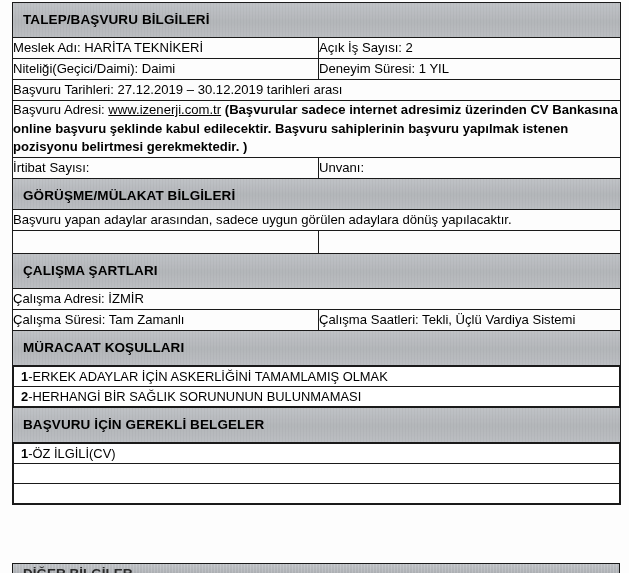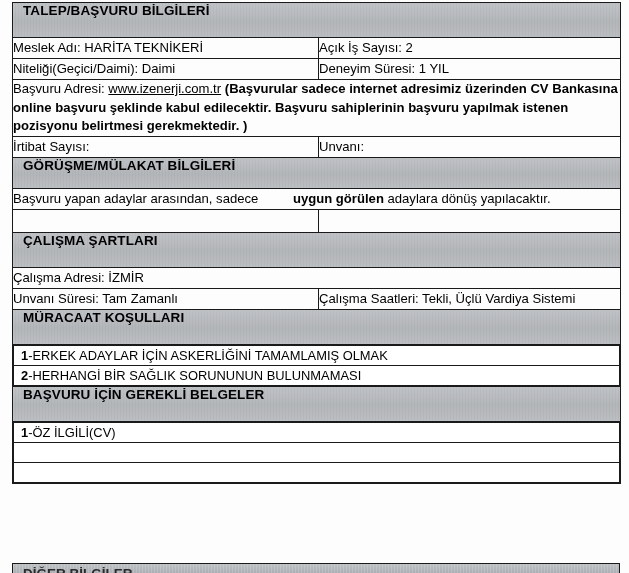--- a/index.html
+++ b/index.html
@@ -46,21 +46,21 @@
     background-image:
       repeating-linear-gradient(0deg,   rgba(255,255,255,.10) 0 1px, rgba(0,0,0,.045) 1px 2px),
       repeating-linear-gradient(90deg,  rgba(255,255,255,.07) 0 1px, rgba(0,0,0,.035) 1px 3px),
       linear-gradient(180deg, #c2c5c9 0%, #b4b7bb 55%, #bdc0c4 100%);
     height: 30px;
     position: relative;
   }
   .band .band-label {
     position: absolute;
     left: 10px;
-    top: 0;
+    top: 9px;
     font-size: 13.5px;
     font-weight: bold;
     letter-spacing: .1px;
     white-space: nowrap;
   }
   .band.tall  { height: 34px; }
 
   
   .cell {
     height: 20px;
@@ -79,21 +79,21 @@
     line-height: 18.5px;
     white-space: normal;
   }
   .addr .lead { font-weight: normal; }
   .addr .url {
     text-decoration: underline;
     text-underline-offset: 1px;
   }
   .addr .strong { font-weight: bold; }
 
-  .b { font-weight: bold; margin-left: 31px; }
+  .b { font-weight: normal; }
   .u { text-decoration: underline; text-underline-offset: 1px; }
 
   
   .wrap-pad {
     padding: 6px 5px 4px 6px;
     background: #ef4444;
   }
   .inner {
     width: 100%;
     border-collapse: collapse;
@@ -159,20 +159,23 @@
       <tr>
         <td class="cell">Meslek Adı:  HARİTA TEKNİKERİ</td>
         <td class="cell">Açık İş Sayısı: 2</td>
       </tr>
 
       <tr>
         <td class="cell">Niteliği(Geçici/Daimi): Daimi</td>
         <td class="cell">Deneyim Süresi: 1 YIL</td>
       </tr>
 
+      <tr>
+        <td colspan="2" class="cell">Başvuru Tarihleri: 27.12.2019 – 30.12.2019 tarihleri arası</td>
+      </tr>
 
       <tr>
         <td colspan="2" class="addr">
           <span class="lead">Başvuru Adresi:</span>
           <span class="url">www.izenerji.com.tr</span>
           <span class="strong">(Başvurular sadece internet adresimiz üzerinden CV Bankasına online başvuru şeklinde kabul edilecektir. Başvuru sahiplerinin başvuru yapılmak istenen pozisyonu belirtmesi gerekmektedir. )</span>
         </td>
       </tr>
 
       <tr>
@@ -200,21 +203,21 @@
         <td colspan="2" class="band tall">
           <span class="band-label">ÇALIŞMA ŞARTLARI</span>
         </td>
       </tr>
 
       <tr>
         <td colspan="2" class="cell">Çalışma Adresi: İZMİR</td>
       </tr>
 
       <tr>
-        <td class="cell">Unvanı Süresi: Tam Zamanlı</td>
+        <td class="cell">Çalışma Süresi: Tam Zamanlı</td>
         <td class="cell">Çalışma Saatleri: Tekli, Üçlü Vardiya Sistemi</td>
       </tr>
 
       <tr>
         <td colspan="2" class="band tall">
           <span class="band-label">MÜRACAAT KOŞULLARI</span>
         </td>
       </tr>
 
       <tr>

